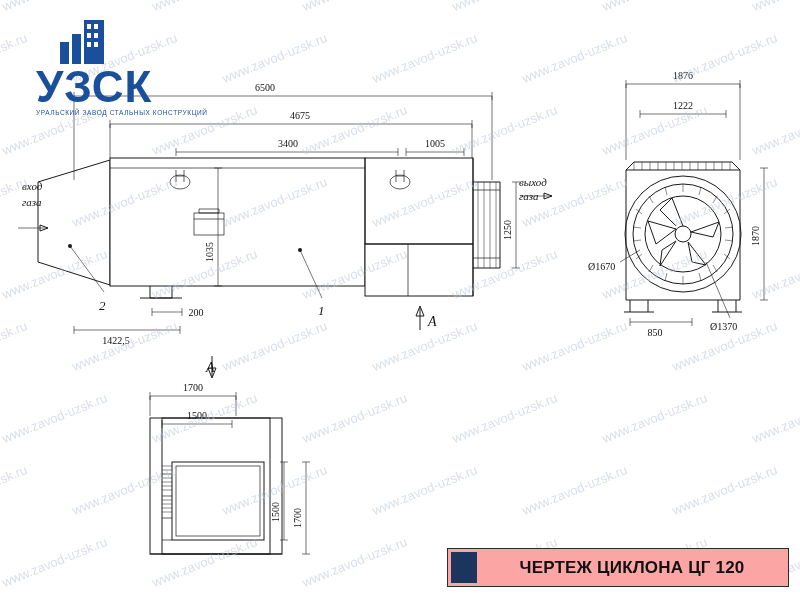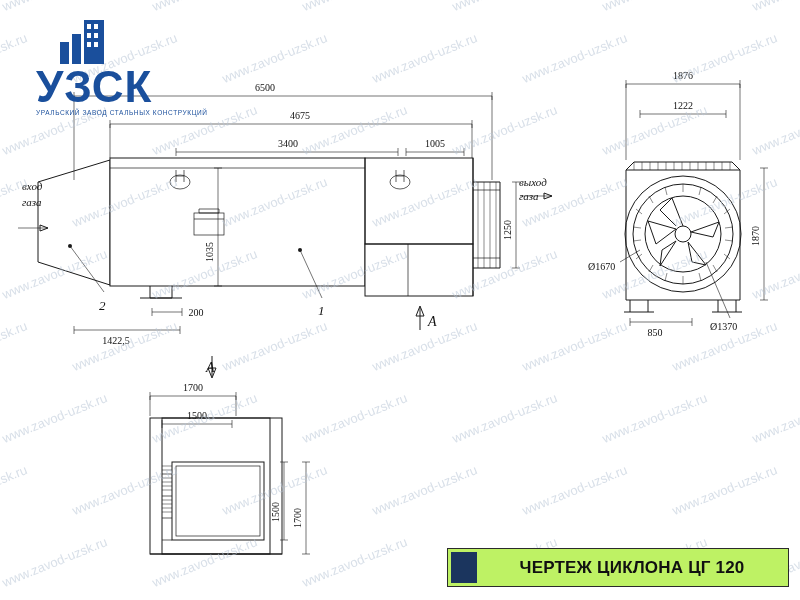--- a/index.html
+++ b/index.html
@@ -66,21 +66,21 @@
     letter-spacing: .6px;
     margin-top: 1px;
     white-space: nowrap;
   }
 
   
   #caption-bar {
     position: absolute;
     left: 447px; top: 548px;
     width: 340px; height: 37px;
-    background: #bef264;
+    background: #fca5a5;
     border: 1px solid #2b2b2b;
     display: flex;
     align-items: stretch;
     z-index: 9;
   }
   #caption-bar .swatch {
     width: 26px;
     background: #1b355e;
     margin: 3px;
   }

